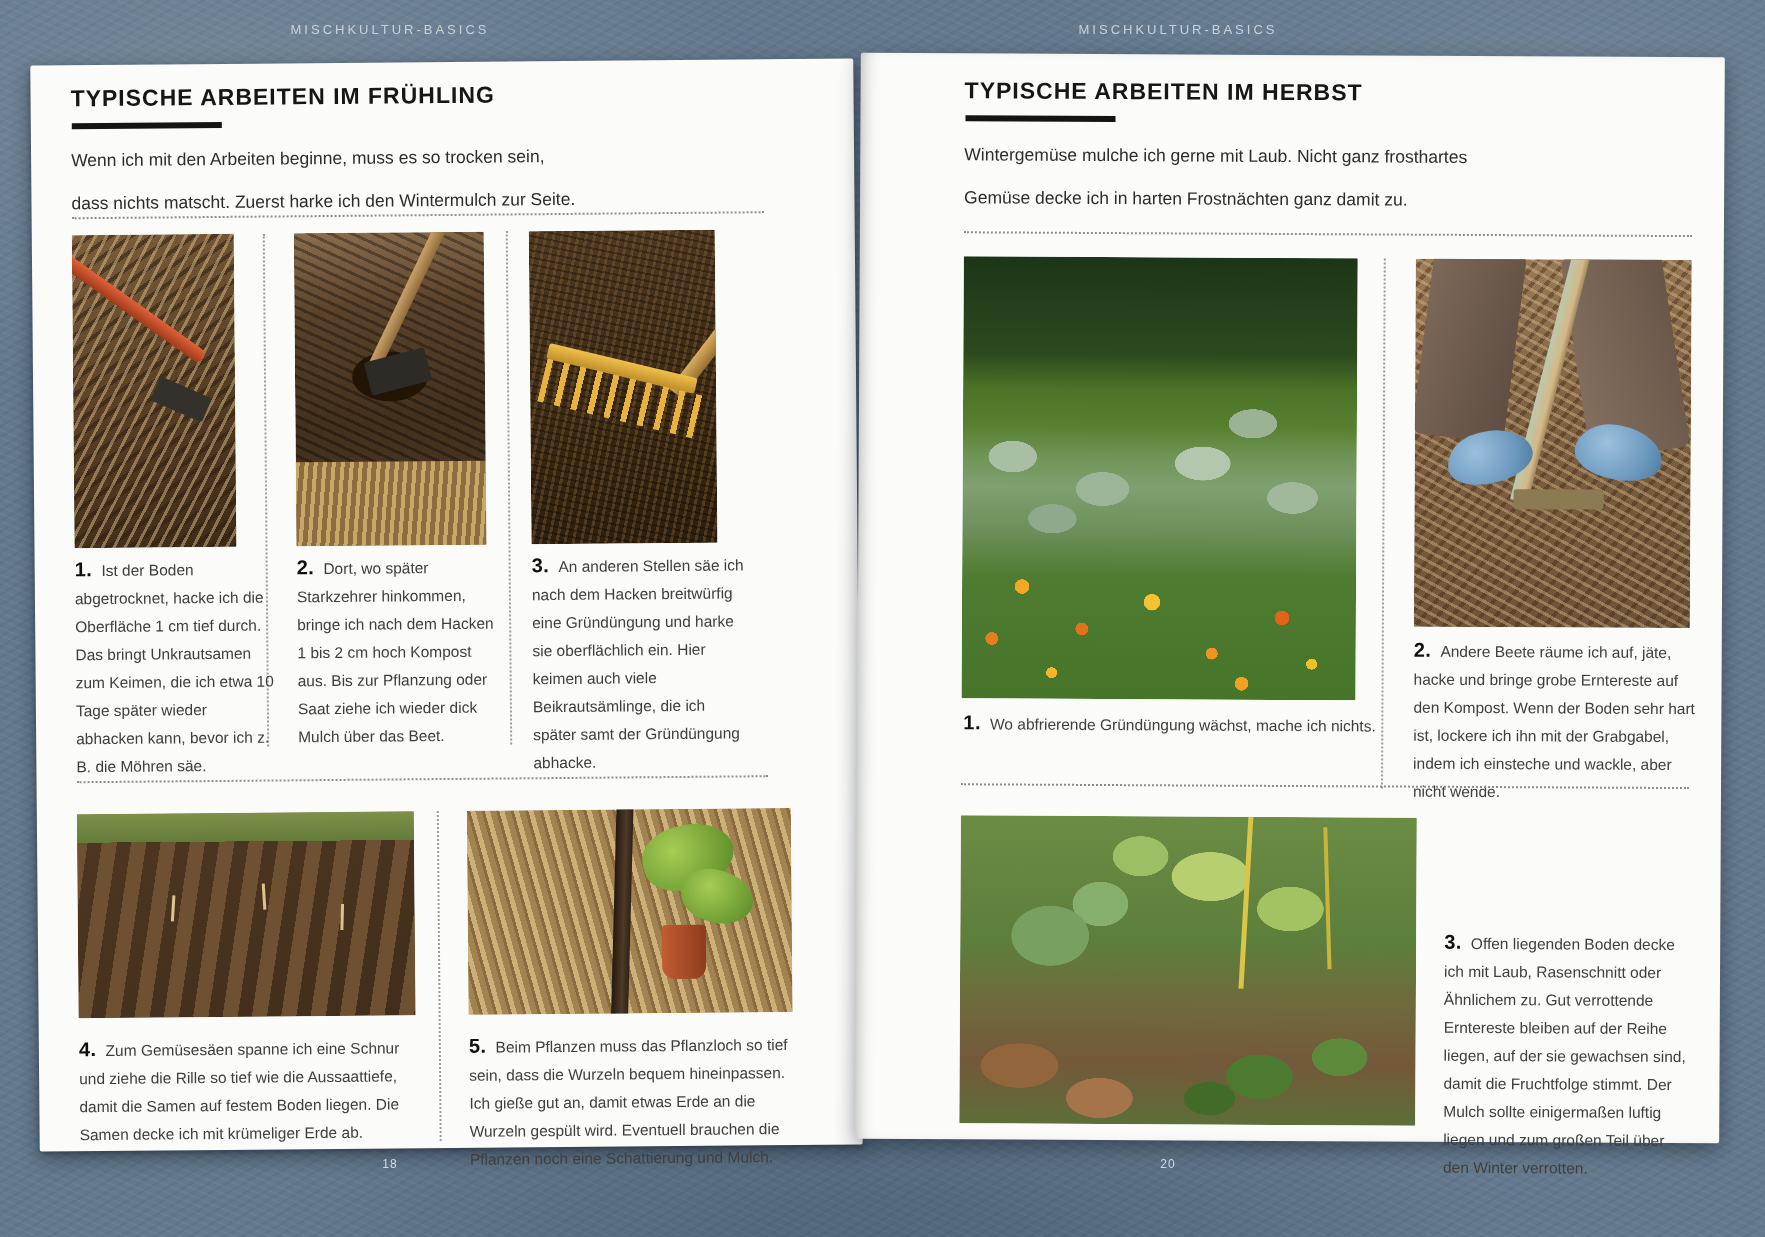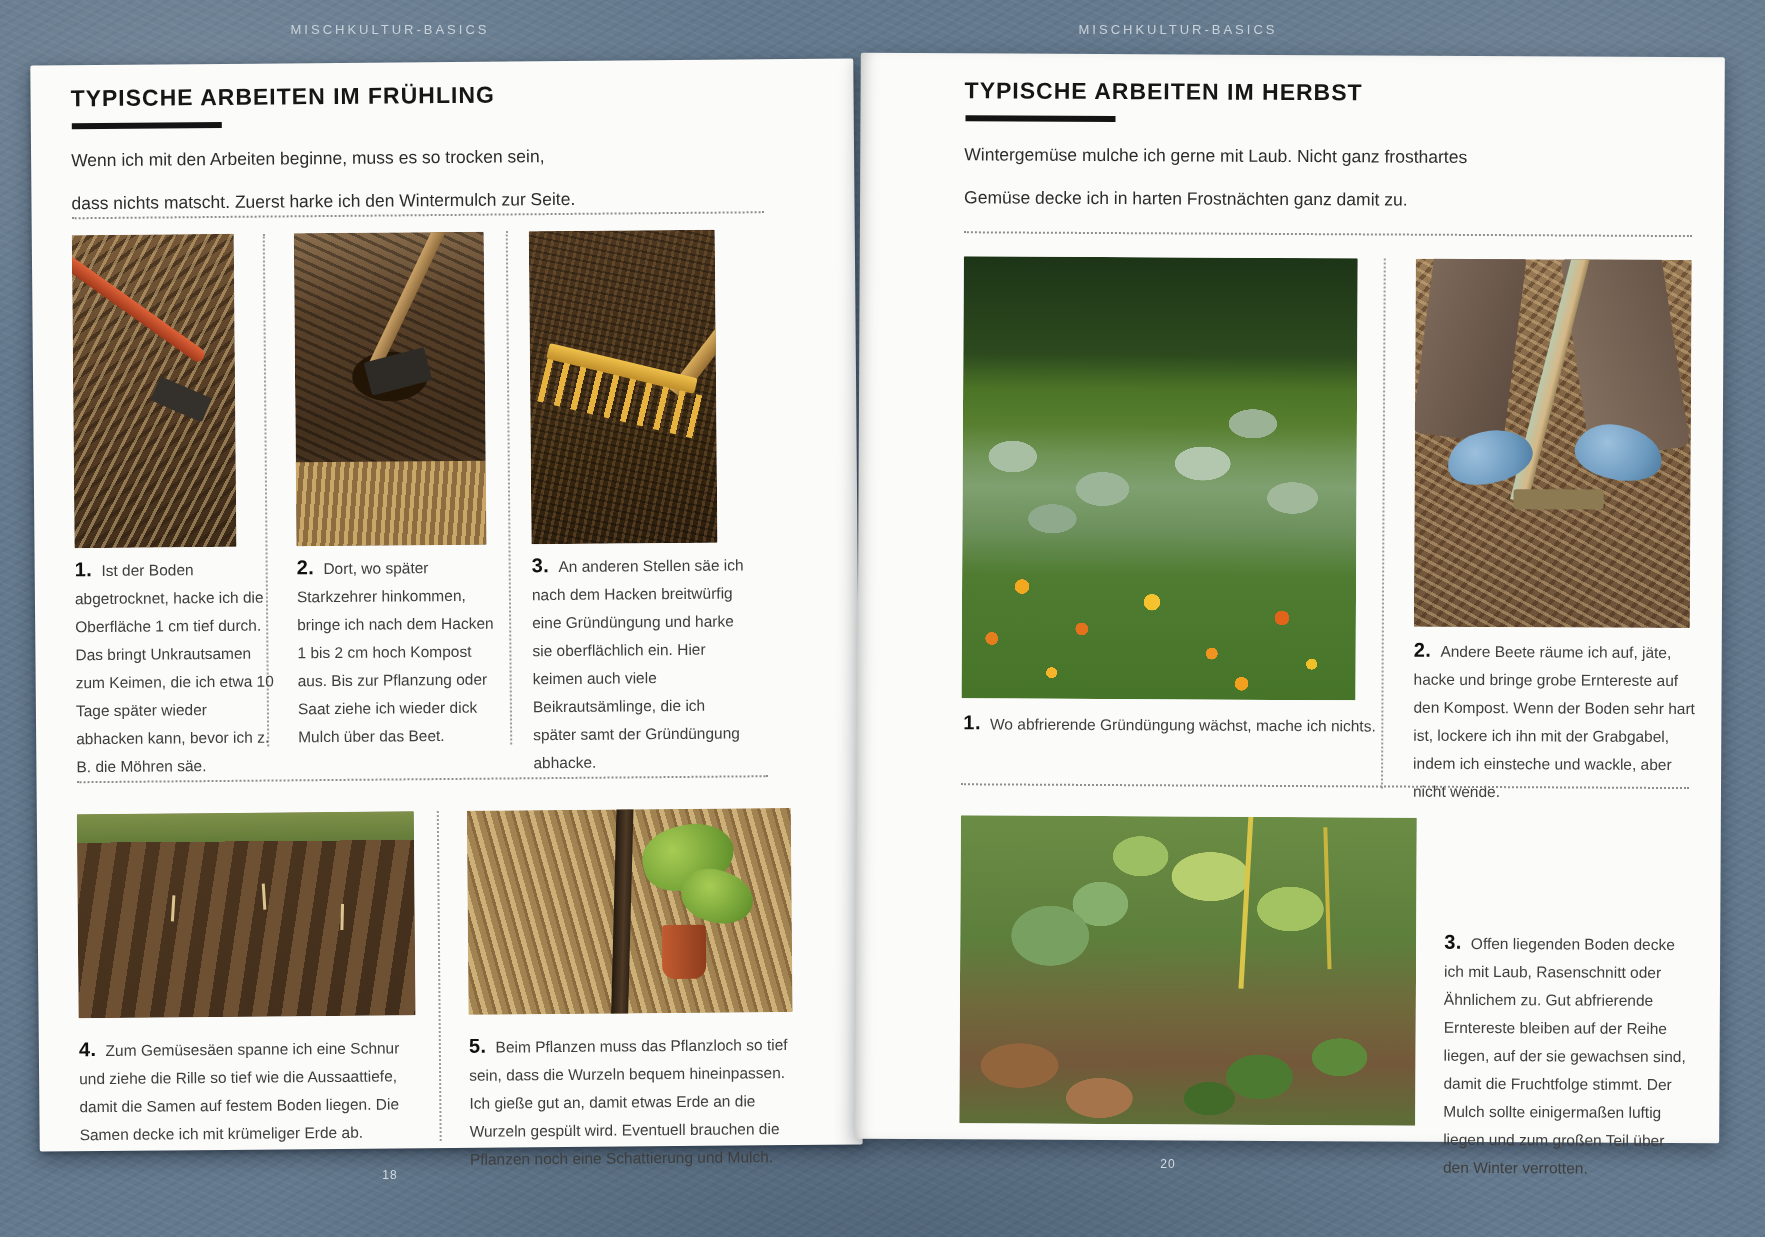--- a/index.html
+++ b/index.html
@@ -265,19 +265,19 @@
   </p>
 
   <div class="abs hrule" style="left:104px;top:730px;width:728px;"></div>
 
   <div class="photo ph-h" style="left:104px;top:762px;width:456px;height:308px;">
     <div class="stake1"></div>
     <div class="stake2"></div>
   </div>
 
   <p class="abs caption" style="left:588px;top:872px;width:250px;margin:0;">
-    <span class="n">3.</span><span>Offen liegenden Boden decke ich mit Laub, Rasenschnitt oder Ähnlichem zu. Gut abfrierende Erntereste bleiben auf der Reihe liegen, auf der sie gewachsen sind, damit die Fruchtfolge stimmt. Der Mulch sollte einigermaßen luftig liegen und zum großen Teil über den Winter verrotten.</span>
+    <span class="n">3.</span><span>Offen liegenden Boden decke ich mit Laub, Rasenschnitt oder Ähnlichem zu. Gut verrottende Erntereste bleiben auf der Reihe liegen, auf der sie gewachsen sind, damit die Fruchtfolge stimmt. Der Mulch sollte einigermaßen luftig liegen und zum großen Teil über den Winter verrotten.</span>
   </p>
 
 </div>
 
-<div class="page-num" style="left:240px;margin-top:11px;">18</div>
+<div class="page-num" style="left:240px;">18</div>
 <div class="page-num" style="left:1018px;">20</div>
 
 </body></html>

